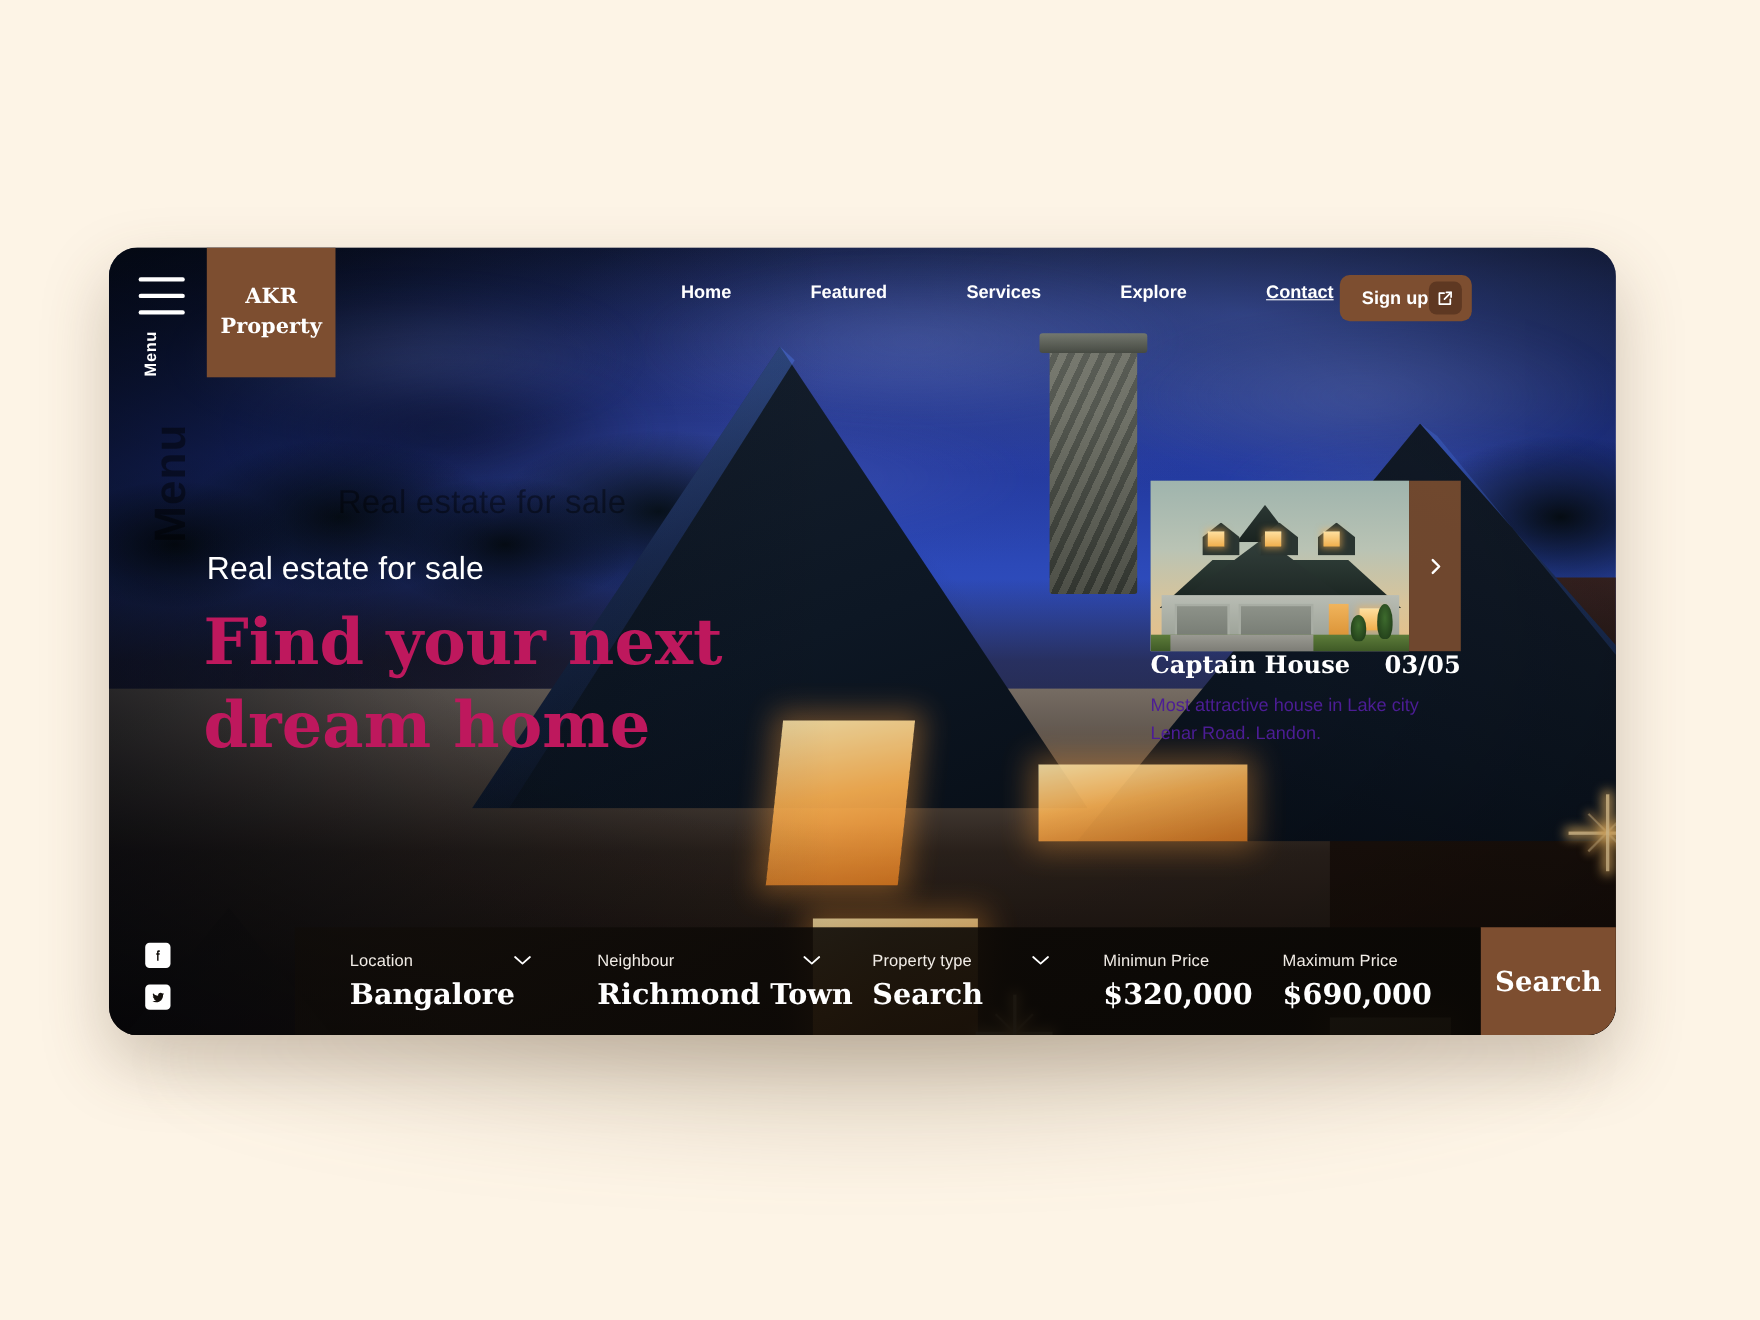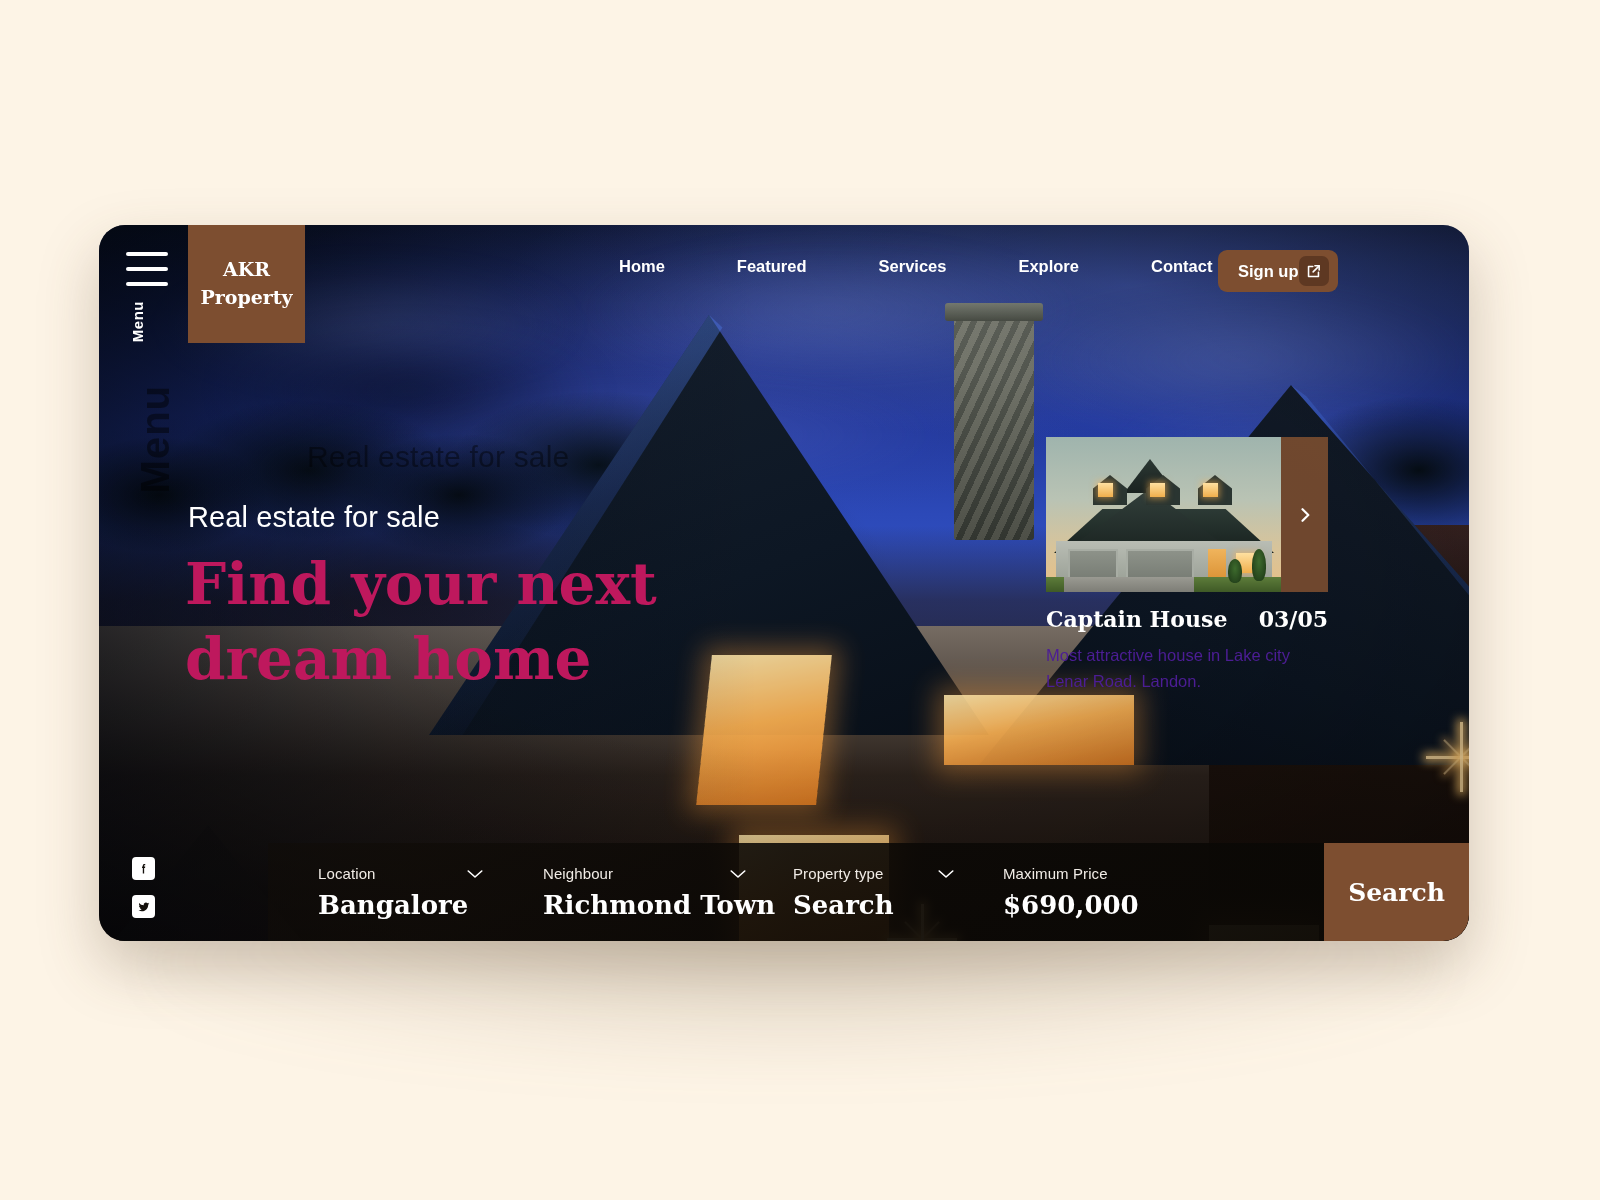--- a/index.html
+++ b/index.html
@@ -215,21 +215,21 @@
   #nav {
     position:absolute; left:520px; top:32px;
     display:flex; align-items:center; gap:0;
   }
   #nav a {
     color:#fff; text-decoration:none;
     font-size:16.5px; font-weight:700;
     padding:0 0; margin-right:72px;
     white-space:nowrap;
   }
-  #nav a:last-of-type { margin-right:0; }
+  #nav a:last-of-type { margin-right:0;text-decoration:underline; }
 
   #signup {
     position:absolute; left:1119px; top:25px;
     height:42px; padding:0 9px 0 20px;
     background:#7d4e30;
     border-radius:9px;
     display:flex; align-items:center; 
     cursor:pointer;
   }
   #signup .label { color:#fff; font-size:16.5px; font-weight:700; }
@@ -330,21 +330,21 @@
   }
   .mt1 { left:206px; } .mt2 { left:182px; top:122px; height:24px; }
 
   #card-arrow {
     position:absolute; left:235px; top:0;
     width:47px; height:155px;
     background:rgba(125,78,48,0.88);
     display:flex; align-items:center; justify-content:center;
     cursor:pointer;
   }
-  #card-body { margin-top:14px; width:282px; padding-right:0; }
+  #card-body { width:282px; padding-right:0; }
   #card-titlerow {
     display:flex; align-items:baseline; justify-content:space-between;
   }
   #card-title {
     font-family:"DejaVu Serif", serif;
     font-weight:700; font-size:22px; color:#fff;
   }
   #card-count {
     font-family:"DejaVu Serif", serif;
     font-weight:700; font-size:22px; color:#fff;
@@ -577,20 +577,24 @@
         <div class="field f-ptype">
           <div class="lbl">Property type</div>
           <div class="val">Search</div>
           <span class="chev">
             <svg width="18" height="12" viewBox="0 0 24 16" fill="none" stroke="#ffffff" stroke-width="2.2" stroke-linecap="round" stroke-linejoin="round">
                 <path d="M3 4l9 8 9-8"></path>
               </svg>
           </span>
         </div>
 
+        <div class="field f-minp">
+          <div class="lbl">Minimun Price</div>
+          <div class="val">$320,000</div>
+        </div>
 
         <div class="field f-maxp">
           <div class="lbl">Maximum Price</div>
           <div class="val">$690,000</div>
         </div>
 
       </div>
 
       <div id="search-btn">
         <span>Search</span>

